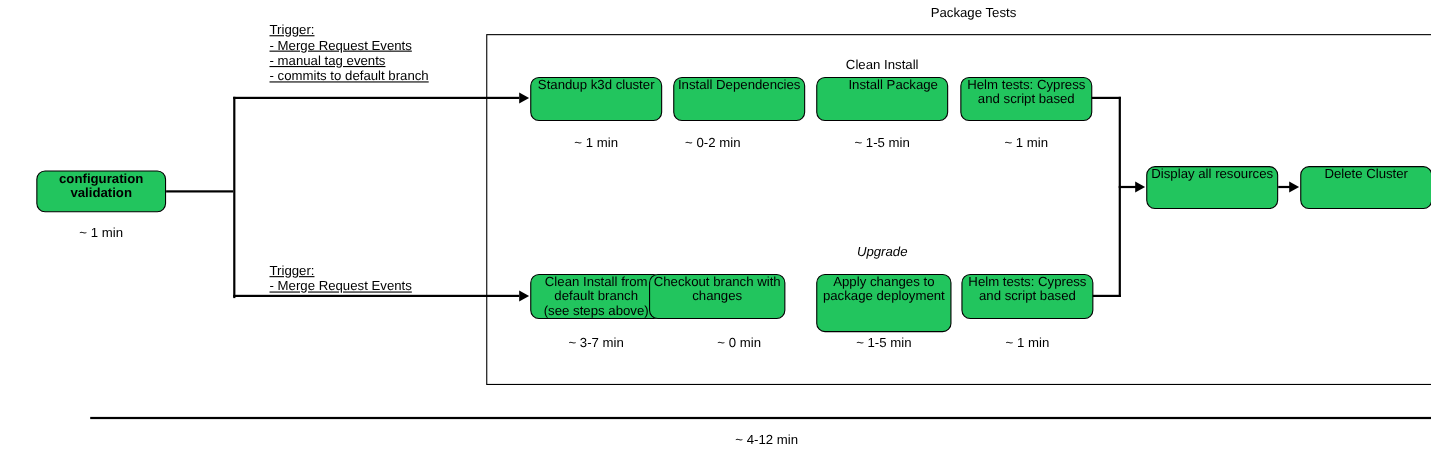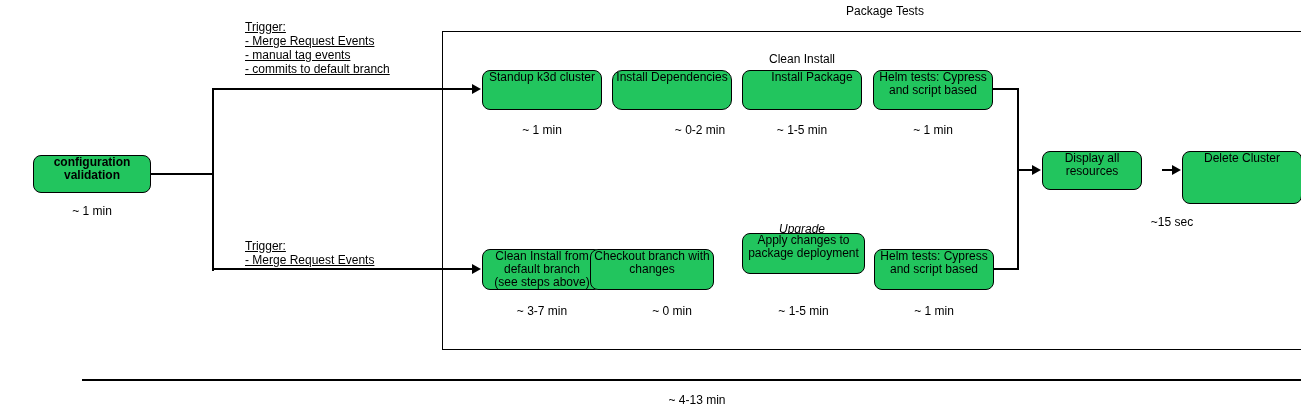--- a/index.html
+++ b/index.html
@@ -81,63 +81,62 @@
 
   <div class="box" style="left:1px; top:155px; width:118px; height:38px;font-weight:bold;">
     <span class="box-label">configuration
 validation</span>
   </div>
   <div class="label centered" style="left:1px; top:204px; width:118px;">~ 1 min</div>
 
   <div class="box" style="left:450px; top:70px; width:120px; height:40px;">
     <span class="box-label">Standup k3d cluster</span>
   </div>
-  <div class="box" style="left:580px; top:70px; width:120px; height:40px;border-radius:10px;">
+  <div class="box" style="left:580px; top:70px; width:120px; height:40px;">
     <span class="box-label">Install Dependencies</span>
   </div>
   <div class="box" style="left:710px; top:70px; width:120px; height:40px;padding-left:20px;">
     <span class="box-label">Install Package</span>
   </div>
   <div class="box" style="left:841px; top:70px; width:120px; height:40px;">
     <span class="box-label">Helm tests: Cypress
 and script based</span>
   </div>
 
   <div class="label centered" style="left:450px; top:123px; width:120px;">~ 1 min</div>
-  <div class="label centered" style="left:608px; top:123px; width:120px;">~ 0-2 min</div>
+  <div class="label centered" style="left:556px; top:123px; width:120px;">~ 0-2 min</div>
   <div class="label centered" style="left:710px; top:123px; width:120px;">~ 1-5 min</div>
   <div class="label centered" style="left:841px; top:123px; width:120px;">~ 1 min</div>
 
   <div class="box" style="left:450px; top:249px; width:120px; height:41px;">
     <span class="box-label">Clean Install from
 default branch
 (see steps above)</span>
   </div>
   <div class="box" style="left:558px; top:249px; width:124px; height:41px;">
     <span class="box-label">Checkout branch with
 changes</span>
   </div>
-  <div class="box" style="left:710px; top:233px; width:123px; height:41px;">
+  <div class="box" style="left:710px; top:249px; width:123px; height:53px;">
     <span class="box-label">Apply changes to
 package deployment</span>
   </div>
   <div class="box" style="left:842px; top:249px; width:120px; height:41px;">
     <span class="box-label">Helm tests: Cypress
 and script based</span>
   </div>
 
   <div class="label centered" style="left:450px; top:304px; width:120px;">~ 3-7 min</div>
   <div class="label centered" style="left:578px; top:304px; width:124px;">~ 0 min</div>
   <div class="label centered" style="left:710px; top:304px; width:123px;">~ 1-5 min</div>
   <div class="label centered" style="left:842px; top:304px; width:120px;">~ 1 min</div>
 
-  <div class="box" style="left:1010px; top:151px; width:100px; height:39px;">
+  <div class="box" style="left:1010px; top:151px; width:120px; height:39px;">
     <span class="box-label">Display all resources</span>
   </div>
-  <div class="box" style="left:1150px; top:151px; width:120px; height:53px;">
+  <div class="box" style="left:1150px; top:151px; width:120px; height:39px;">
     <span class="box-label">Delete Cluster</span>
   </div>
-  <div class="label centered" style="left:1010px; top:215px; width:260px;">~15 sec</div>
 
   <div class="line" style="left:50px; top:379px; width:1242px; height:2px;"></div>
-  <div class="label centered" style="left:565px; top:393px; width:200px;">~ 4-13 min</div>
+  <div class="label centered" style="left:565px; top:393px; width:200px;">~ 4-12 min</div>
 
 </div>
 
 </body></html>

